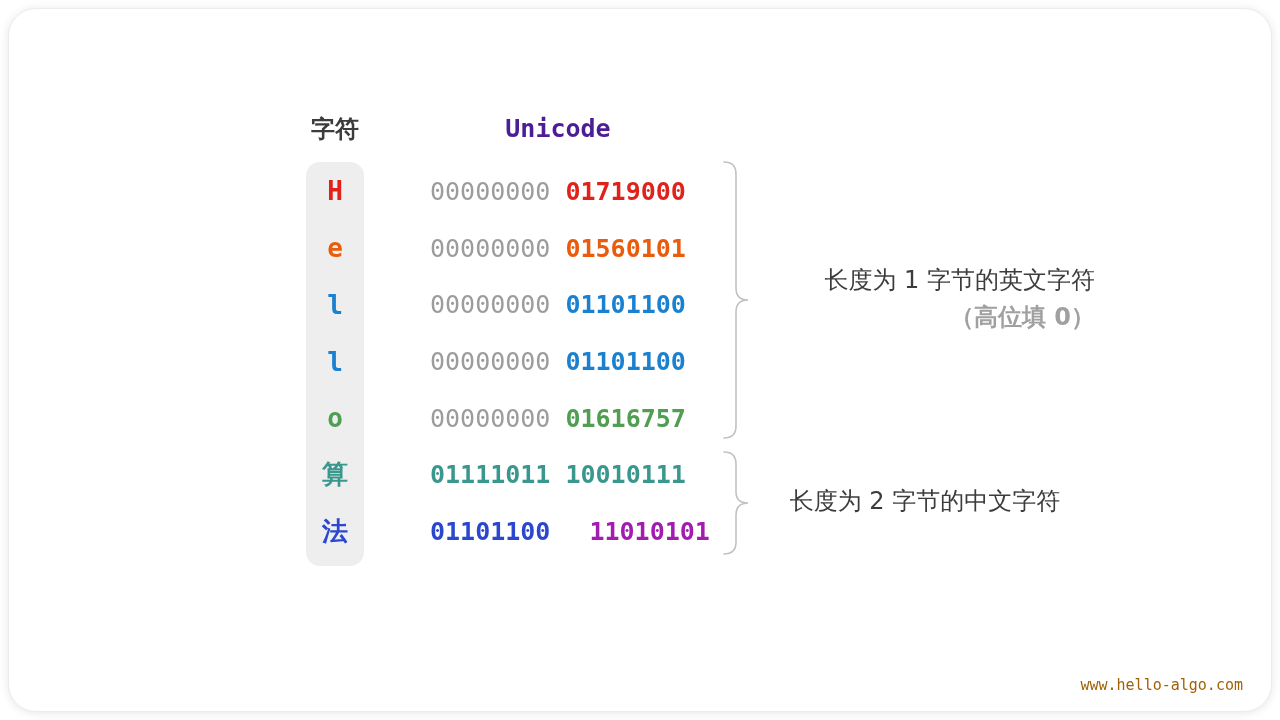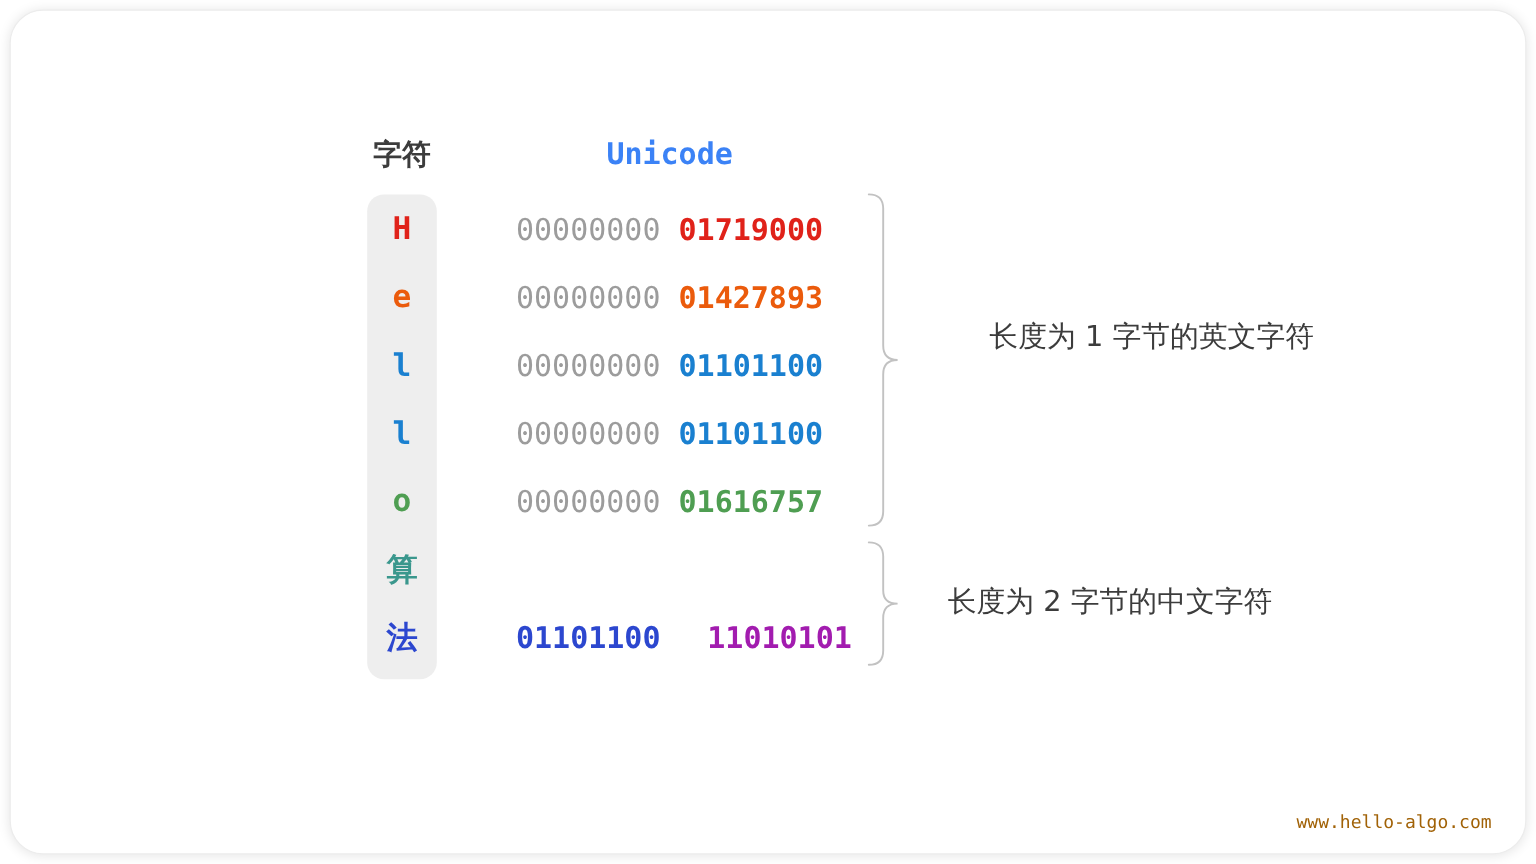--- a/index.html
+++ b/index.html
@@ -29,21 +29,21 @@
     left: 306px; top: 114px; width: 58px; height: 30px;
     text-align: center;
     font-size: 24px; font-weight: bold; color: #3c3c3c;
     line-height: 30px;
   }
   .hdr-unicode {
     position: absolute;
     left: 430px; top: 114px; width: 256px; height: 30px;
     text-align: center;
     font-family: "DejaVu Sans Mono", "Liberation Mono", monospace;
-    font-size: 25px; font-weight: bold; color: #3b82f6;
+    font-size: 25px; font-weight: bold; color: #4c1d95;
     line-height: 30px;
   }
 
   
   .char-col-bg {
     position: absolute;
     left: 306px; top: 162px; width: 58px; height: 404px;
     background: #eeeeee;
     border-radius: 14px;
   }
@@ -107,50 +107,52 @@
 
   <div class="char-col-bg"></div>
 
   <div class="rows">
     <div class="row">
       <span class="char" style="color: rgb(224, 34, 26);">H</span>
       <span class="bin"><span class="byte plain" style="color: rgb(156, 156, 156);">00000000</span><span class="byte-gap"></span><span class="byte" style="color: rgb(224, 34, 26);">01719000</span></span>
     </div>
     <div class="row">
       <span class="char" style="color: rgb(235, 91, 12);">e</span>
-      <span class="bin"><span class="byte plain" style="color: rgb(156, 156, 156);">00000000</span><span class="byte-gap"></span><span class="byte" style="color: rgb(235, 91, 12);">01427893</span></span>
+      <span class="bin"><span class="byte plain" style="color: rgb(156, 156, 156);">00000000</span><span class="byte-gap"></span><span class="byte" style="color: rgb(235, 91, 12);">01560101</span></span>
     </div>
     <div class="row">
       <span class="char" style="color: rgb(26, 128, 208);">l</span>
       <span class="bin"><span class="byte plain" style="color: rgb(156, 156, 156);">00000000</span><span class="byte-gap"></span><span class="byte" style="color: rgb(26, 128, 208);">01101100</span></span>
     </div>
     <div class="row">
       <span class="char" style="color: rgb(26, 128, 208);">l</span>
       <span class="bin"><span class="byte plain" style="color: rgb(156, 156, 156);">00000000</span><span class="byte-gap"></span><span class="byte" style="color: rgb(26, 128, 208);">01101100</span></span>
     </div>
     <div class="row">
       <span class="char" style="color: rgb(79, 158, 82);">o</span>
       <span class="bin"><span class="byte plain" style="color: rgb(156, 156, 156);">00000000</span><span class="byte-gap"></span><span class="byte" style="color: rgb(79, 158, 82);">01616757</span></span>
     </div>
     <div class="row">
       <span class="char" style="color: rgb(58, 151, 141);">算</span>
+      <span class="bin"><span class="byte" style="color: rgb(58, 151, 141);">01111011</span><span class="byte-gap"></span><span class="byte" style="color: rgb(58, 151, 141);">10010111</span></span>
     </div>
     <div class="row">
       <span class="char" style="color: rgb(44, 71, 207);">法</span>
       <span class="bin"><span class="byte" style="color: rgb(44, 71, 207);">01101100</span><span class="byte-gap"></span><span class="byte" style="color: #a21caf; margin-left: 24px;">11010101</span></span>
     </div>
   </div>
 
   <svg class="braces" width="1280" height="720" viewBox="0 0 1280 720">
     <path d="M 724 162 Q 736 162 736 174 L 736 288 Q 736 300 748 300 Q 736 300 736 312 L 736 426 Q 736 438 724 438" fill="none" stroke="#c2c2c2" stroke-width="1.6" stroke-linecap="round"></path>
     <path d="M 724 452 Q 736 452 736 464 L 736 492 Q 736 503 748 503 Q 736 503 736 515 L 736 542 Q 736 554 724 554" fill="none" stroke="#c2c2c2" stroke-width="1.6" stroke-linecap="round"></path>
   </svg>
 
   <div class="note note-en">
     <div>长度为 1 字节的英文字符</div>
+    <div class="sub">（高位填 0）</div>
   </div>
 
   <div class="note note-cn">
     <div>长度为 2 字节的中文字符</div>
   </div>
 
   <div class="watermark">www.hello-algo.com</div>
 </div>
 
 </body></html>

